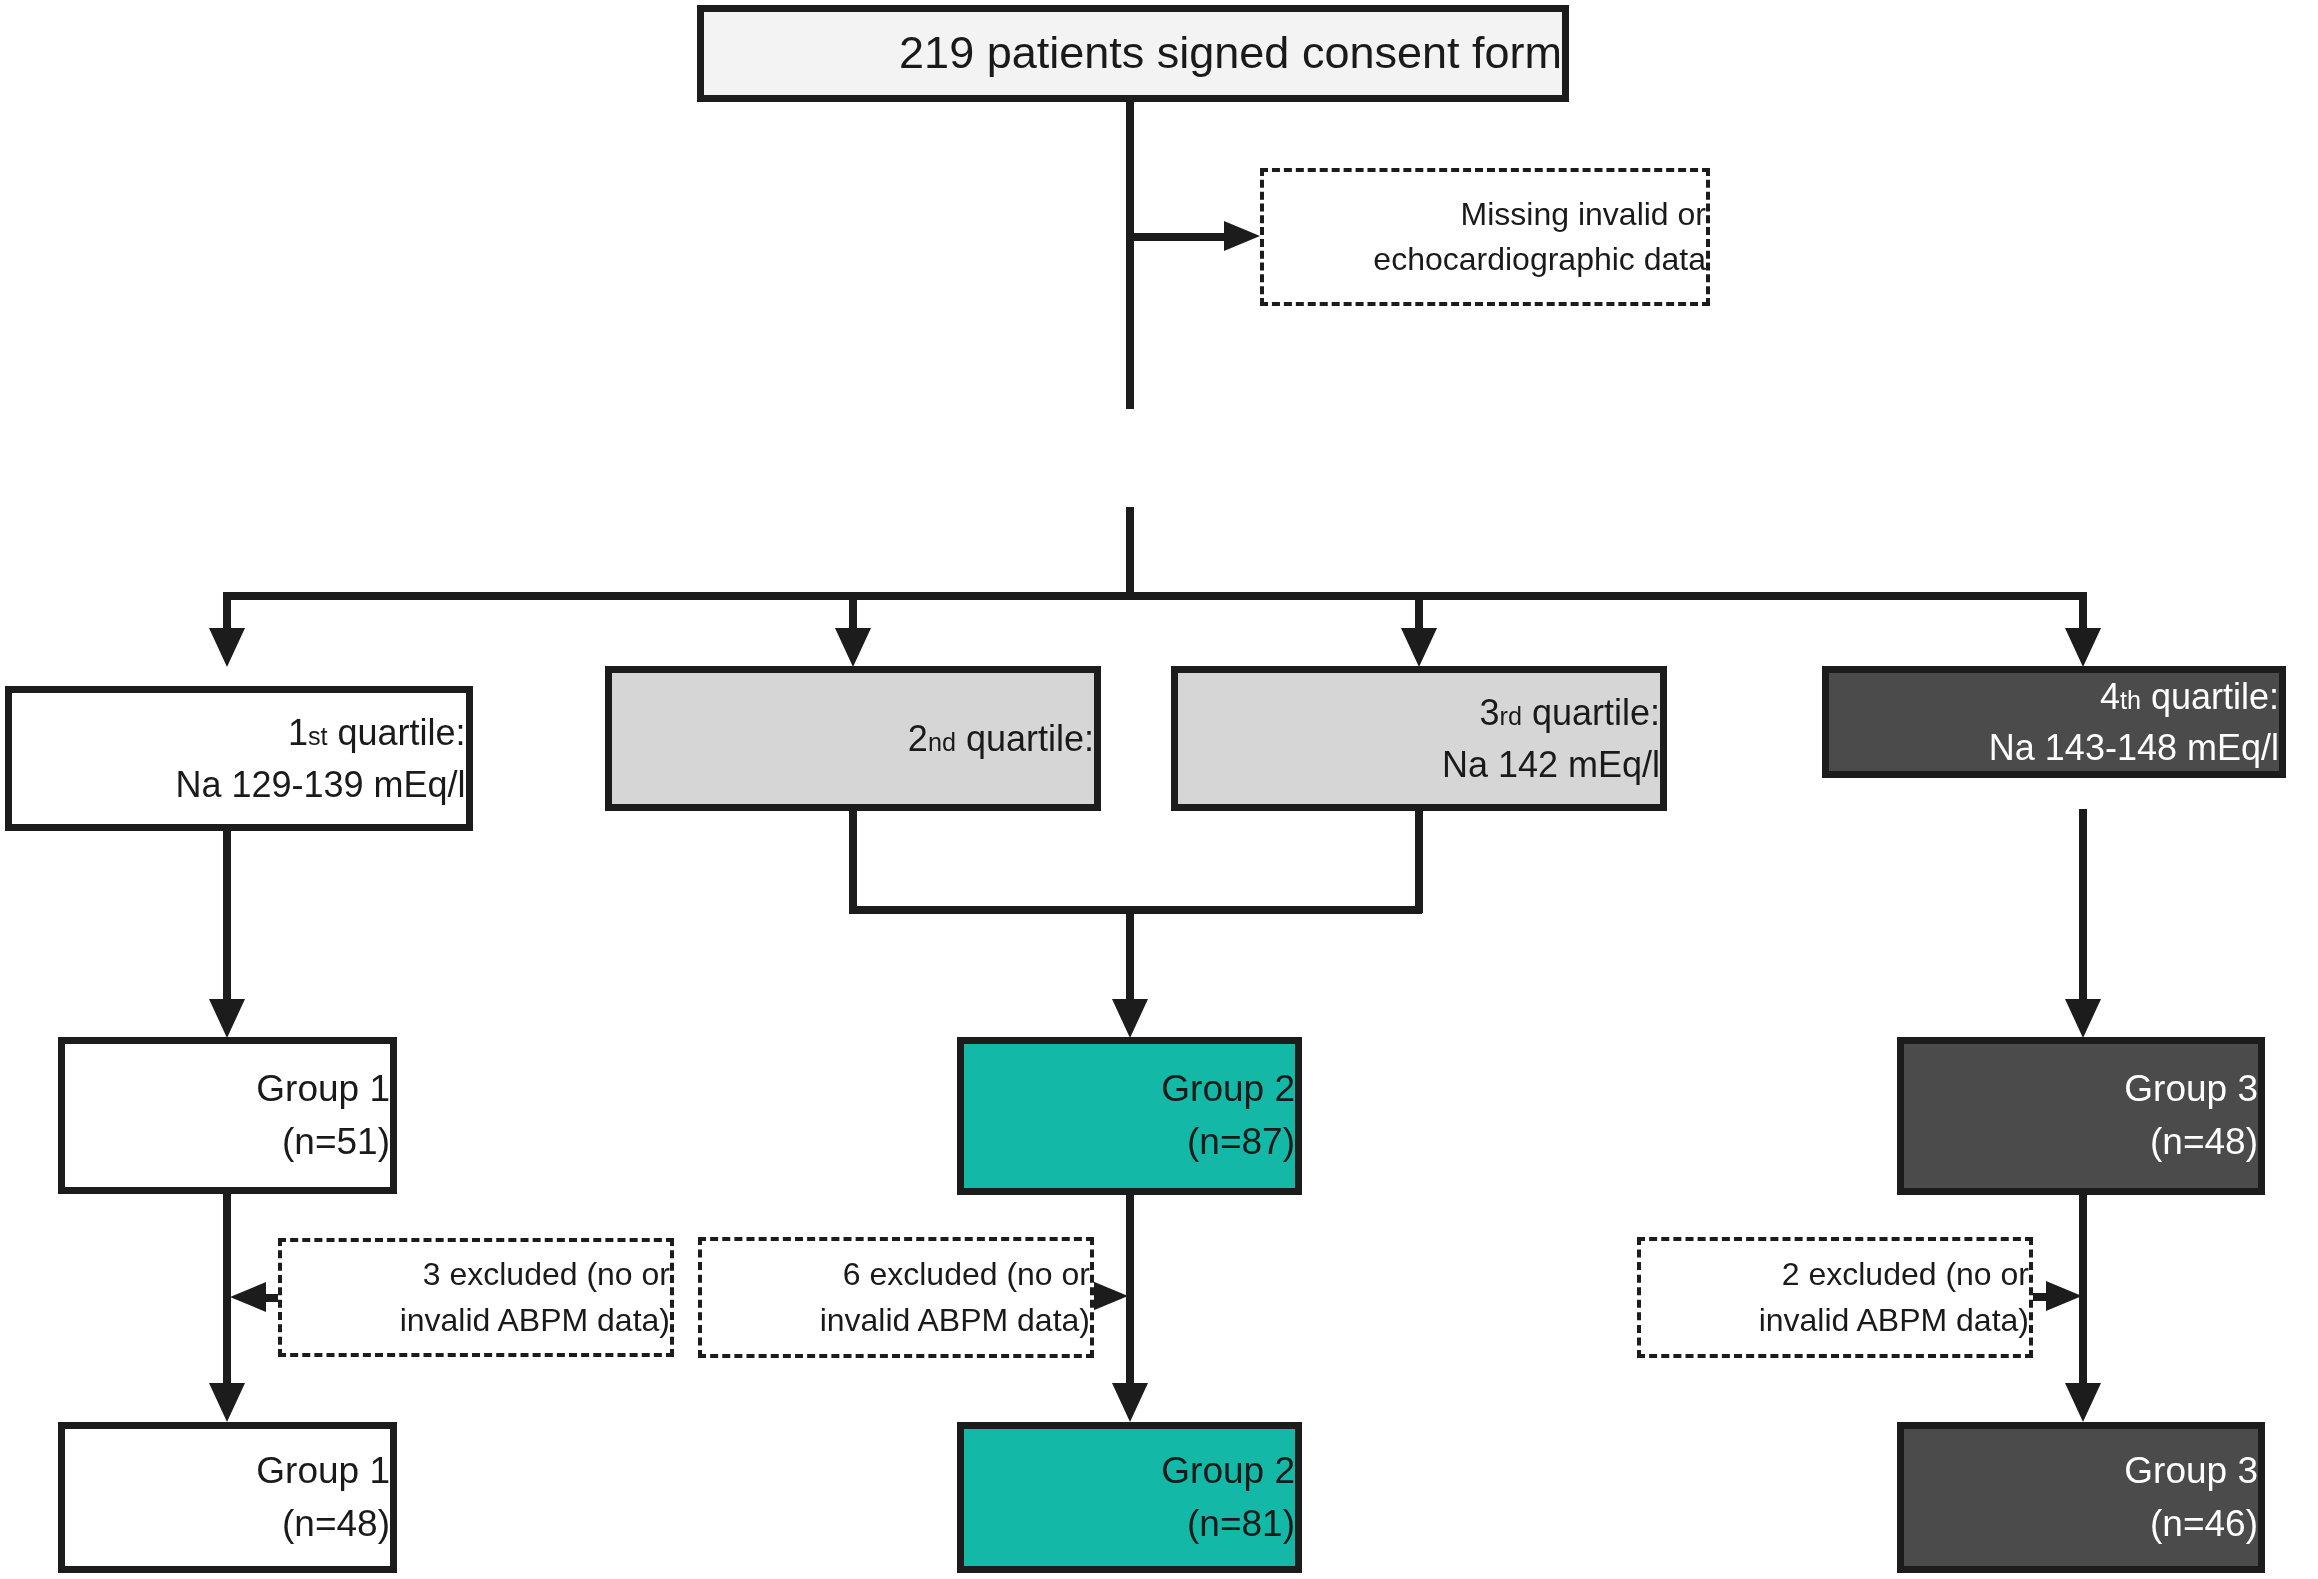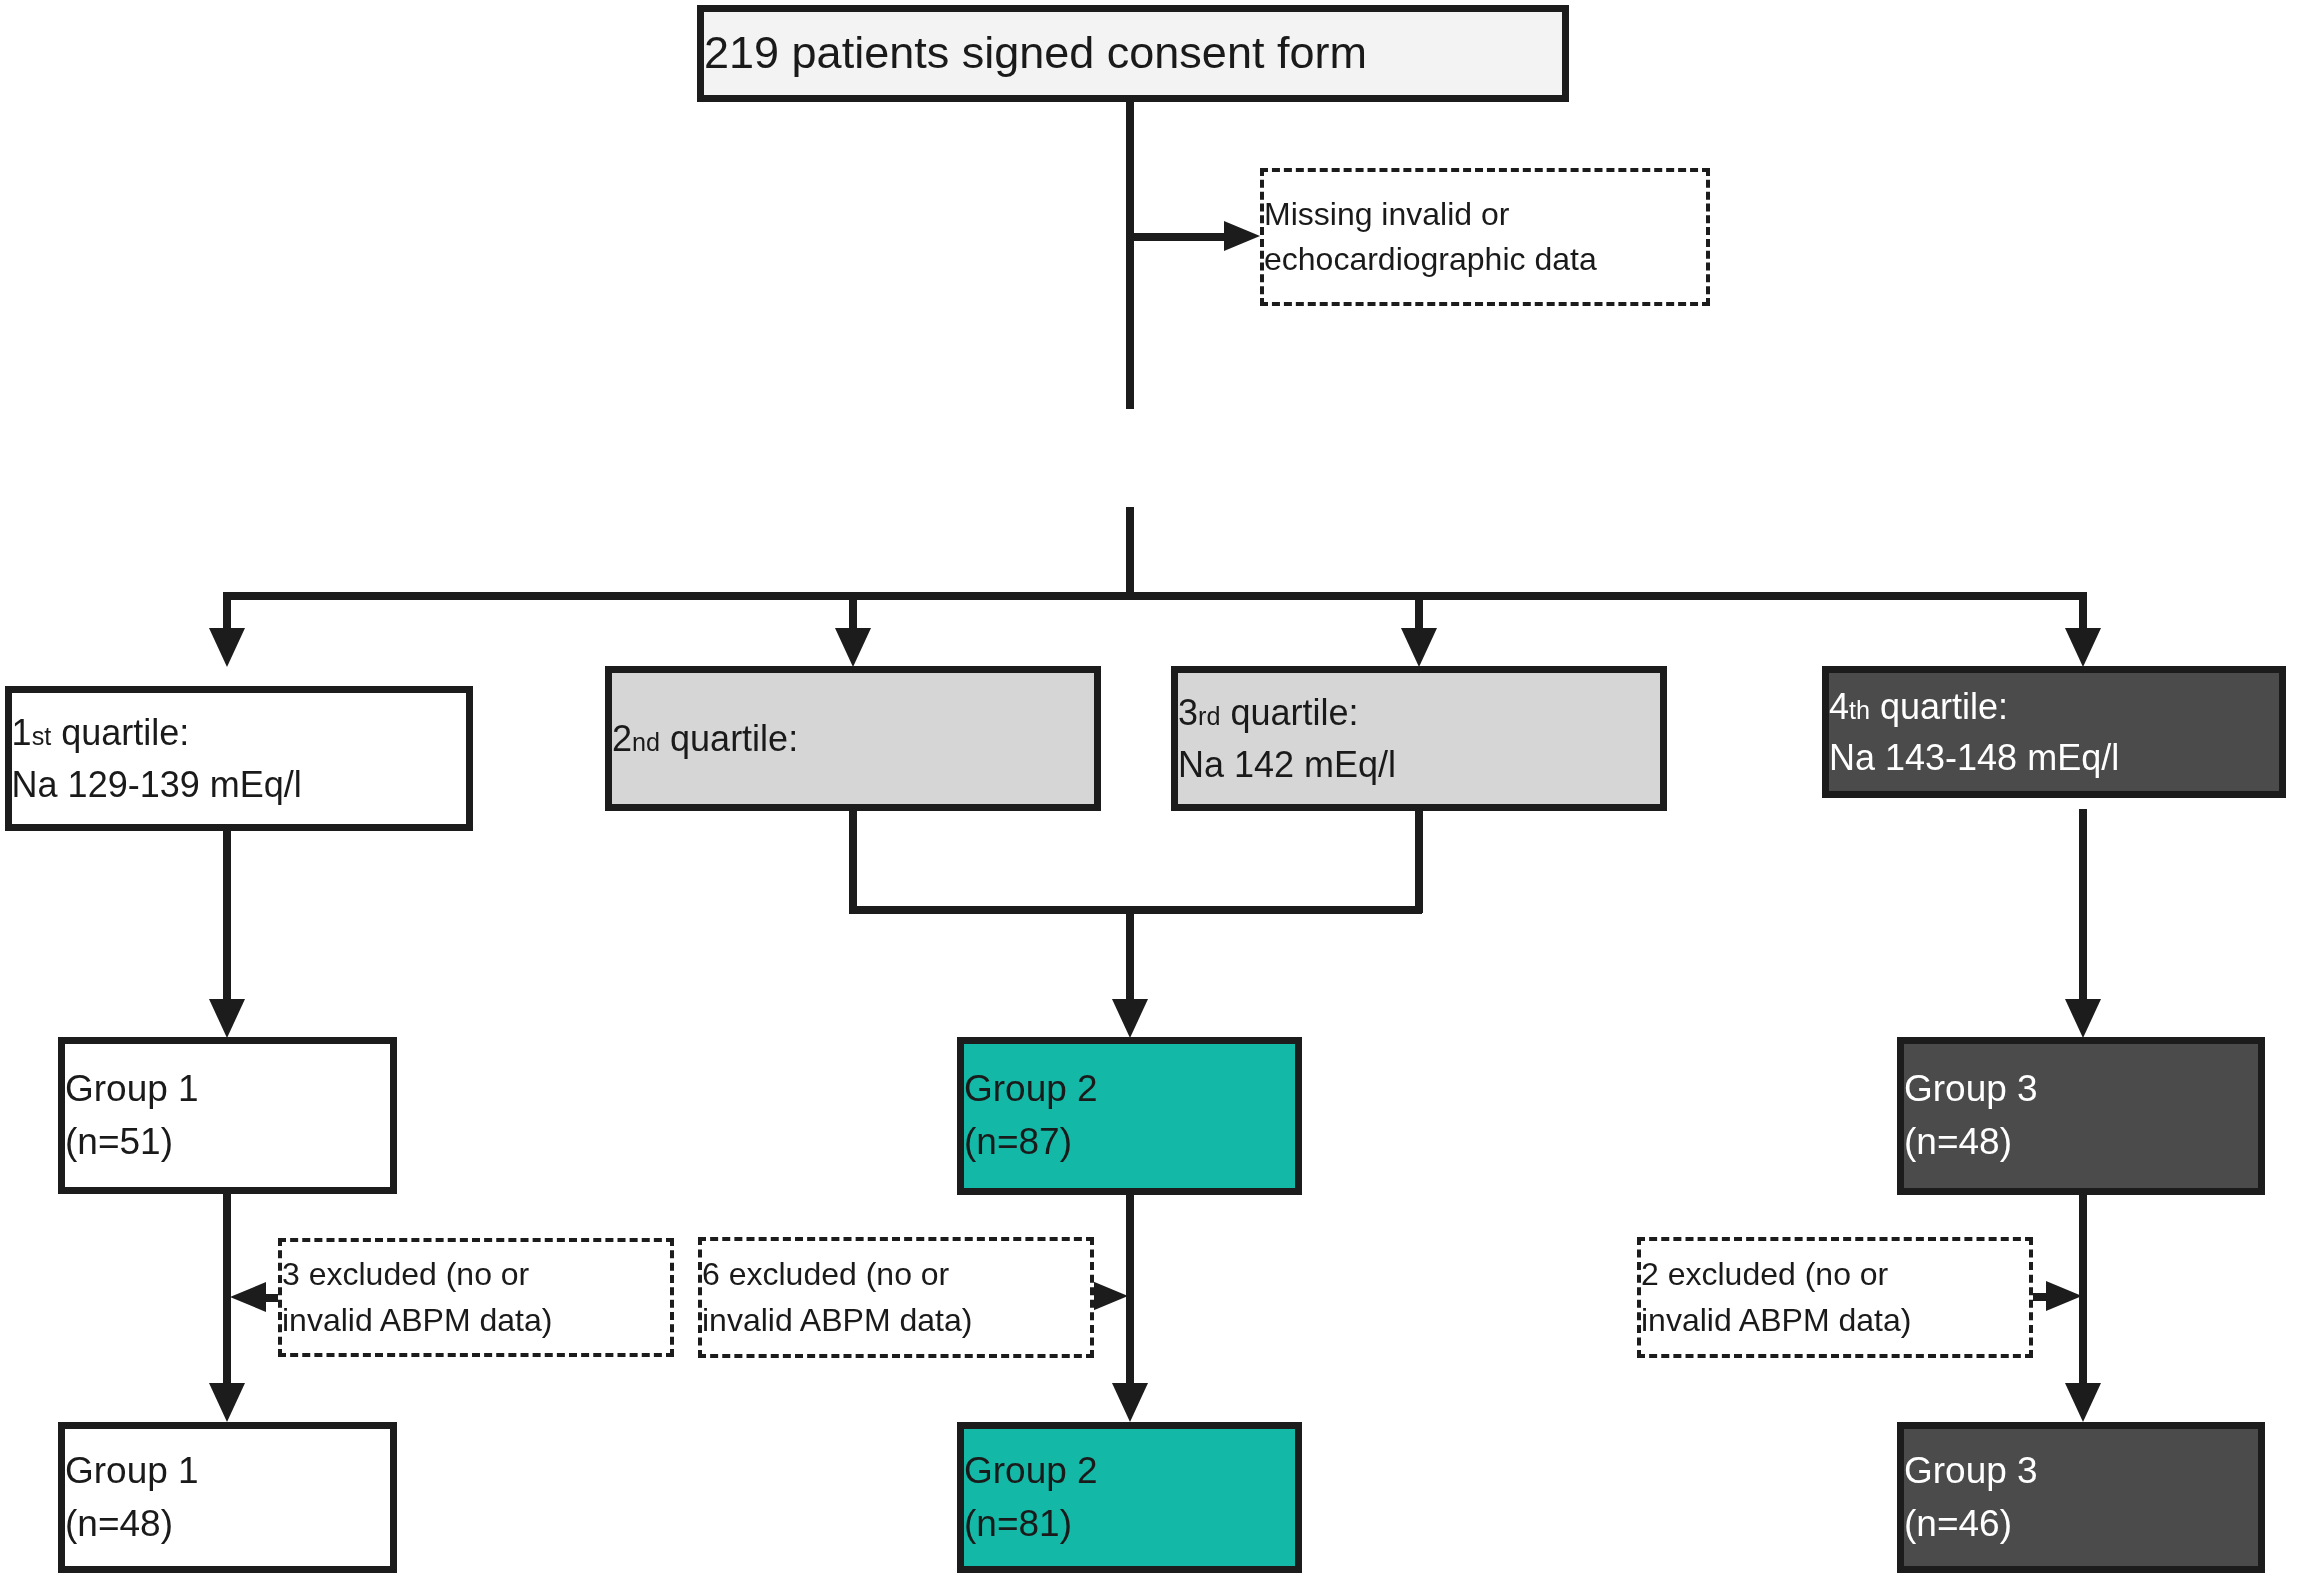--- a/index.html
+++ b/index.html
@@ -1,19 +1,19 @@
 <!DOCTYPE html>
 <html style="font-size:12.4px"><head>
 <meta charset="utf-8">
 <style>
   html,body{margin:0;padding:0;background:#ffffff;}
   #canvas{position:relative;width:2319px;height:1580px;background:#ffffff;overflow:hidden;
           font-family:"Liberation Sans", sans-serif;color:#1a1a1a;}
   .box{position:absolute;box-sizing:border-box;border:7.7px solid #1c1c1c;background:#ffffff;
-       display:flex;flex-direction:column;align-items:flex-start;justify-content:center;
+       display:flex;flex-direction:column;align-items:flex-end;justify-content:center;
        text-align:center;line-height:1.42;}
   .fill-offwhite{background:#f3f3f3;}
   .fill-white{background:#ffffff;}
   .fill-light{background:#d6d6d6;}
   .fill-medium{background:#14b8a6;}
   .fill-dark{background:#4b4b4b;color:#ffffff;}
   .dashed{border:4.6px dashed #1c1c1c;background:#ffffff;}
   .fs-big{font-size:45px;}
   .fs-q{font-size:36px;}
   .fs-g{font-size:37px;}
@@ -92,21 +92,21 @@
 
   <div class="box fill-light fs-q" style="left:605px;top:666px;width:496px;height:145px;">
     <span><span>2</span><span class="ord">nd</span><span> quartile:</span></span>
   </div>
 
   <div class="box fill-light fs-q" style="left:1171px;top:666px;width:496px;height:145px;">
     <span><span>3</span><span class="ord">rd</span><span> quartile:</span></span>
     <span>Na 142 mEq/l</span>
   </div>
 
-  <div class="box fill-dark fs-q" style="left:1822px;top:666px;width:464px;height:132px;">
+  <div class="box fill-dark fs-q" style="left:1822px;top:666px;width:464px;height:112px;">
     <span><span>4</span><span class="ord">th</span><span> quartile:</span></span>
     <span>Na 143-148 mEq/l</span>
   </div>
 
   <div class="box fill-white fs-g" style="left:58px;top:1037px;width:339px;height:157px;">
     <span>Group 1</span>
     <span>(n=51)</span>
   </div>
 
   <div class="box fill-medium fs-g" style="left:957px;top:1037px;width:345px;height:158px;">

